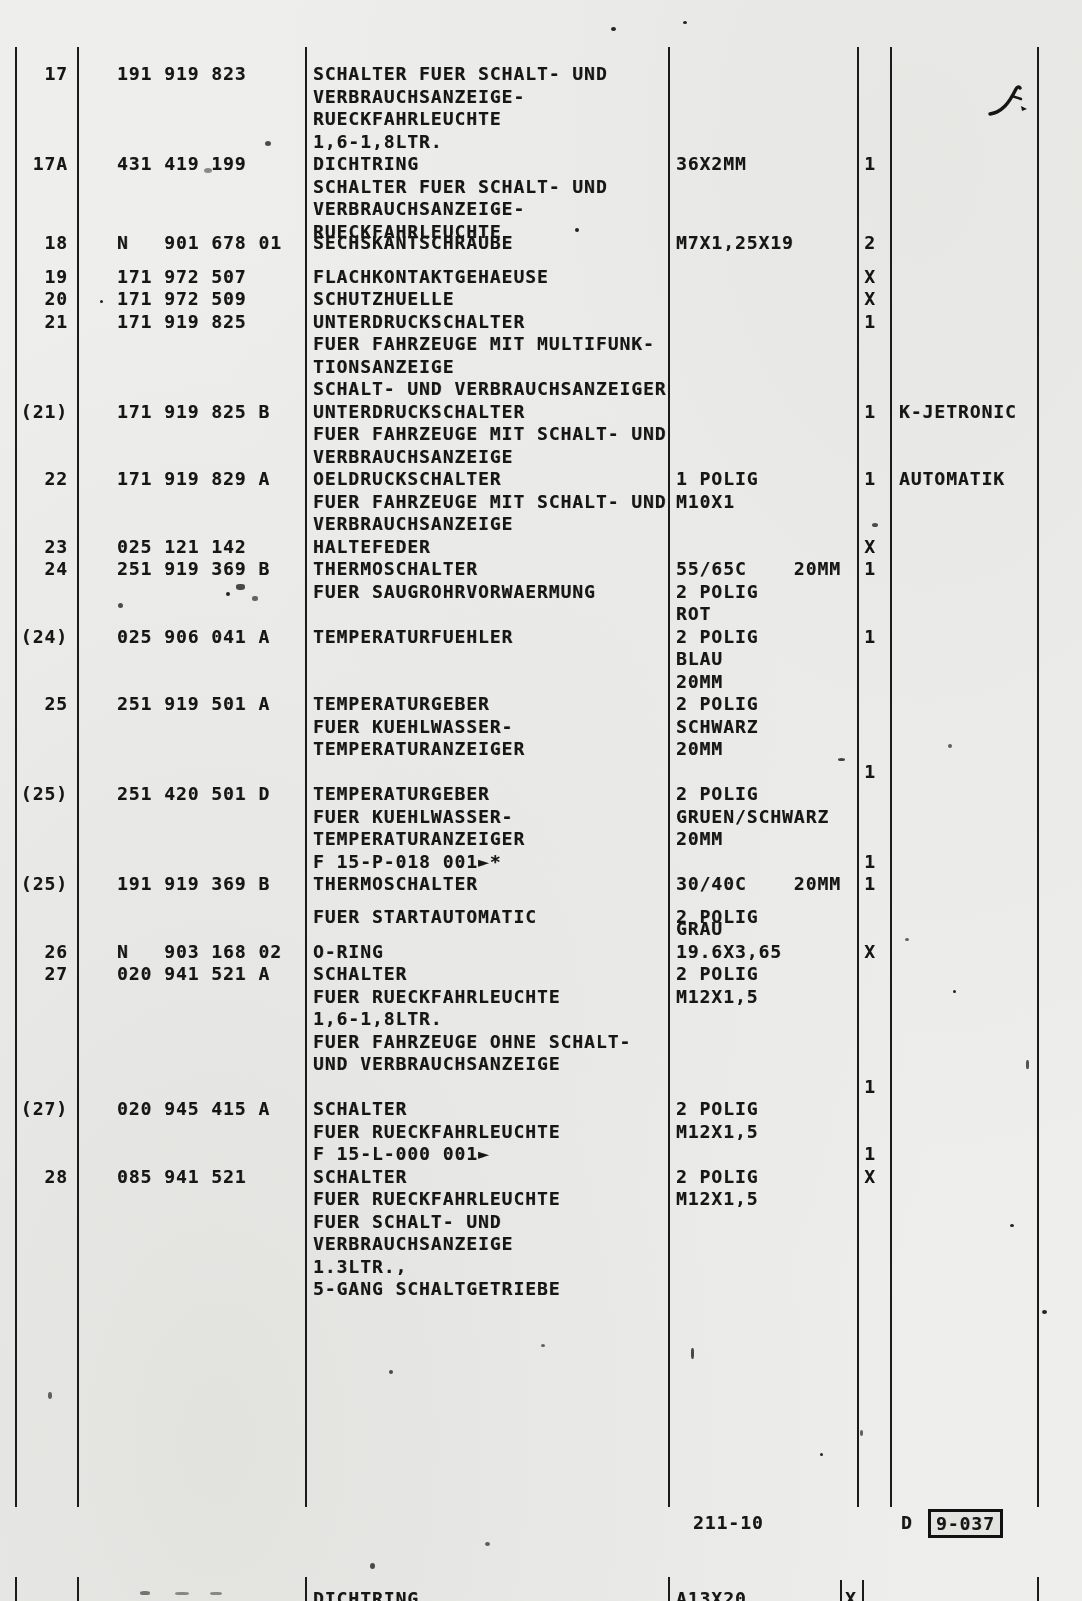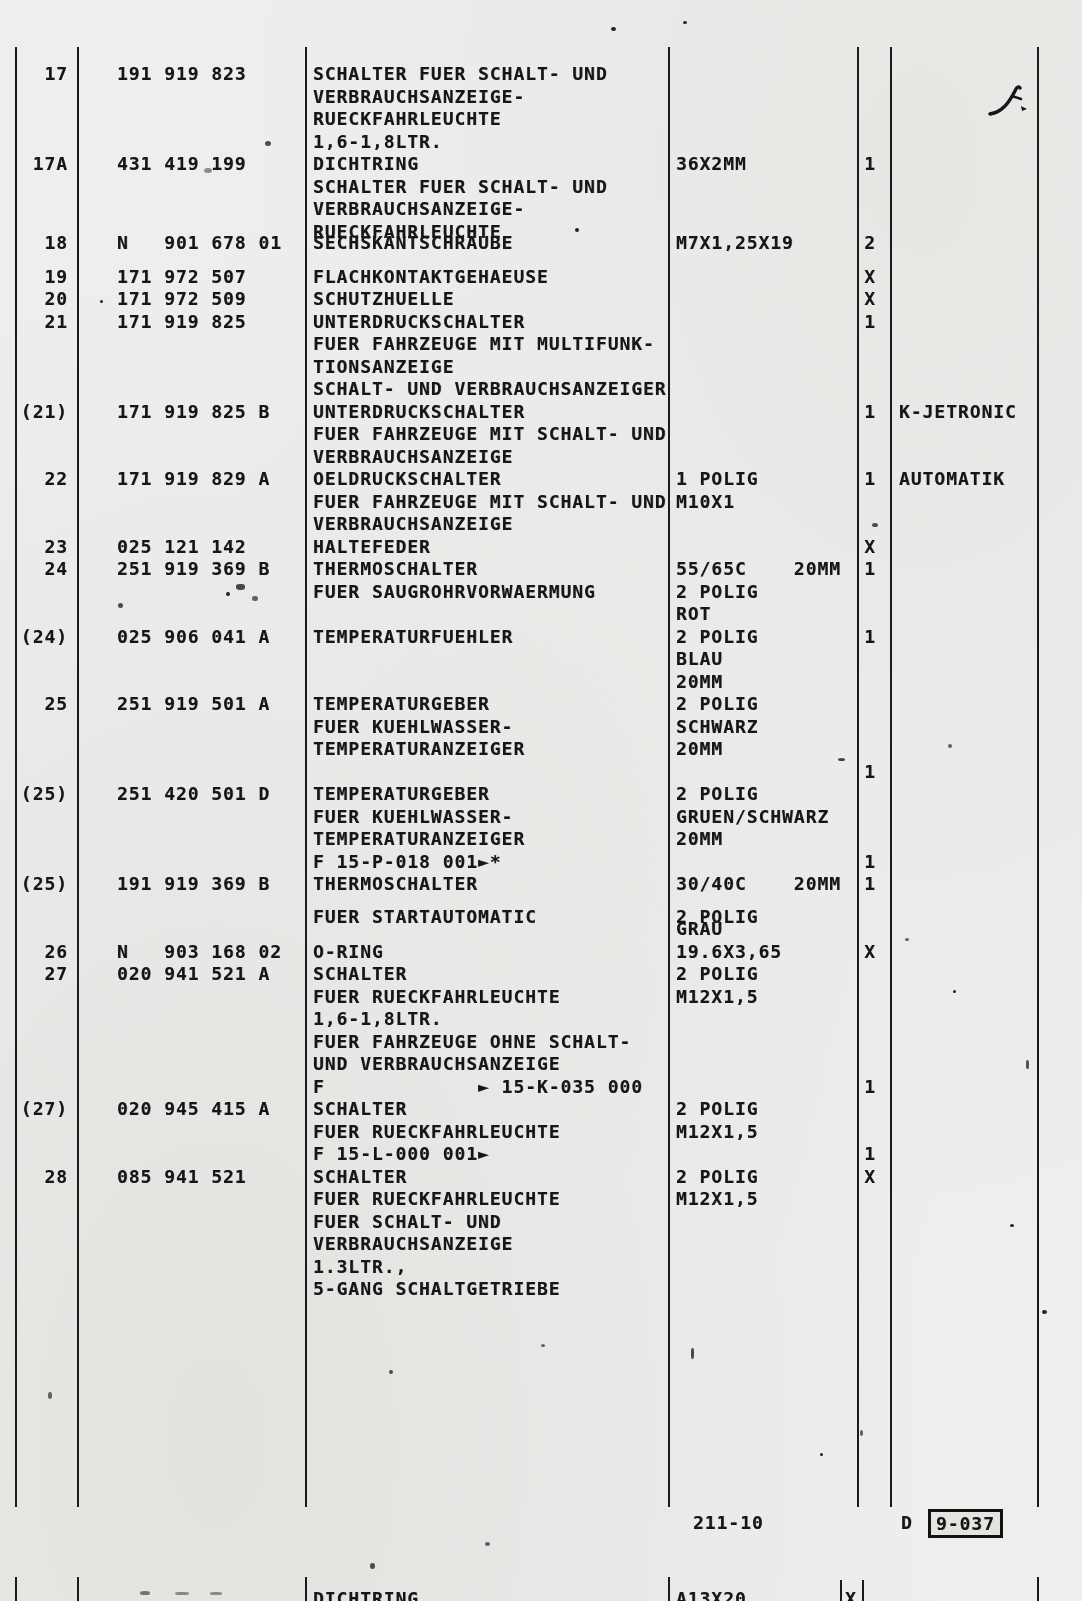--- a/index.html
+++ b/index.html
@@ -406,21 +406,20 @@
       <span class="cell cell-pos"></span>
       <span class="cell cell-part"></span>
       <span class="cell cell-desc">UND VERBRAUCHSANZEIGE</span>
       <span class="cell cell-spec"></span>
       <span class="cell cell-qty"></span>
       <span class="cell cell-remark"></span>
     </div>
       <div class="line-row" style="top: 1075.5px;">
       <span class="cell cell-pos"></span>
       <span class="cell cell-part"></span>
-      <span class="cell cell-desc">F             ► 15-K-035 000</span>
       <span class="cell cell-spec"></span>
       <span class="cell cell-qty">1</span>
       <span class="cell cell-remark"></span>
     </div>
       <div class="line-row" style="top: 1098px;">
       <span class="cell cell-pos">(27)</span>
       <span class="cell cell-part">020 945 415 A</span>
       <span class="cell cell-desc">SCHALTER</span>
       <span class="cell cell-spec">2 POLIG</span>
       <span class="cell cell-qty"></span>

